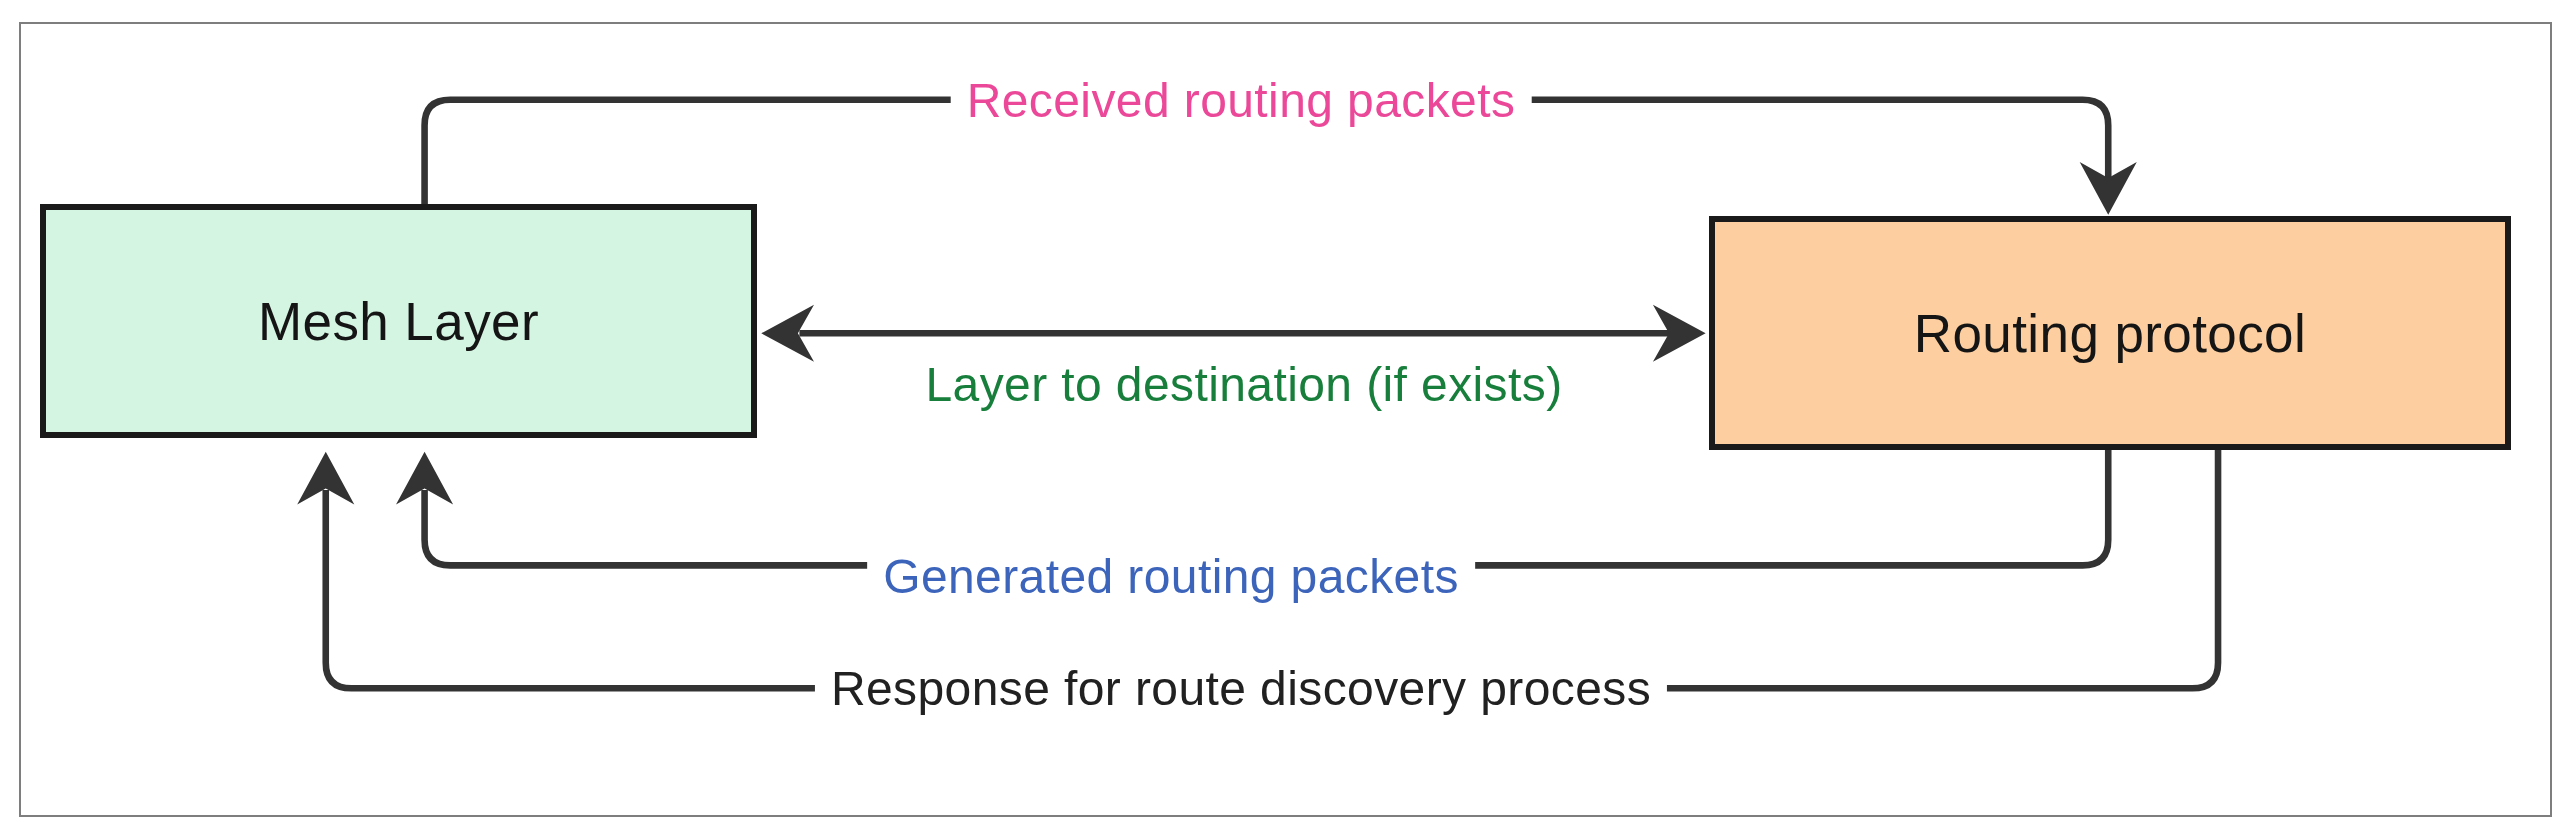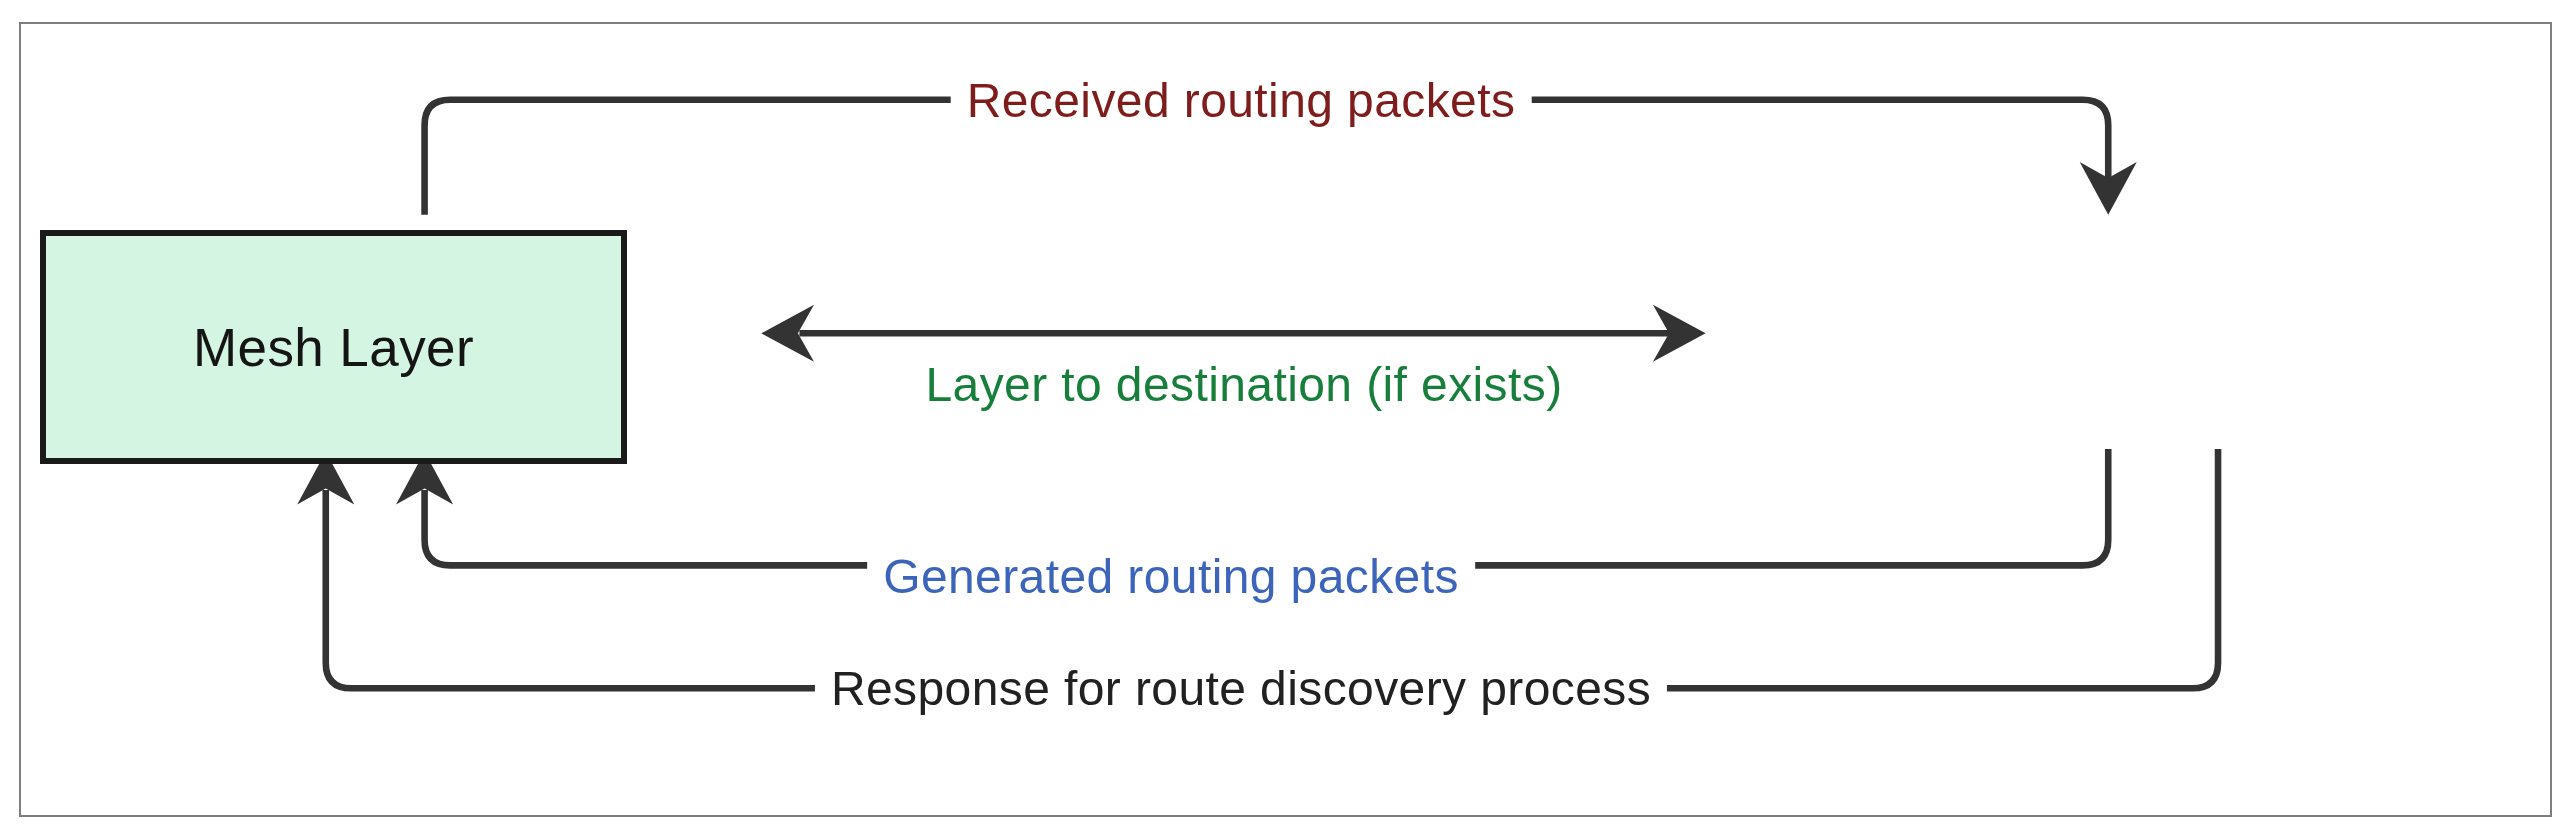--- a/index.html
+++ b/index.html
@@ -48,21 +48,21 @@
     position: absolute;
     box-sizing: border-box;
     border: 6.6px solid var(--node-border);
     display: flex;
     align-items: center;
     justify-content: center;
     color: var(--node-text);
     font-size: 53px;
     letter-spacing: 0.4px;
   }
-  .node-mesh { left: 40px; top: 230px; width: 587px; height: 234px; }
+  .node-mesh { left: 40px; top: 204px; width: 717px; height: 234px; }
   .node-routing { left: 1709px; top: 216px; width: 802px; height: 234px; }
   .edge-label {
     position: absolute;
     transform: translate(-50%, -50%);
     background: #ffffff;
     padding: 2.9px 16px;
     font-size: 48px;
     white-space: nowrap;
     letter-spacing: 0.4px;
   }
@@ -92,22 +92,25 @@
     <polygon class="head" points="580,617 541,689 580,667 619,689"></polygon>
 
     <path class="edge" d="M 3030 613 L 3030 905 Q 3030 940 2995 940 L 480 940 Q 445 940 445 905 L 445 669"></path>
     <polygon class="head" points="445,617 406,689 445,667 484,689"></polygon>
   </svg>
 
   <div class="node node-mesh" style="background-color: rgb(213, 245, 227);">
     <span>Mesh Layer</span>
   </div>
 
+  <div class="node node-routing" style="background-color: rgb(253, 207, 160);">
+    <span>Routing protocol</span>
+  </div>
 
-  <div class="edge-label lbl-received" style="color: #7f1d1d;">Received routing packets</div>
+  <div class="edge-label lbl-received" style="color: #ec4899;">Received routing packets</div>
 
 
   <div class="edge-label lbl-route" style="color: rgb(23, 127, 59);">Layer to destination (if exists)</div>
 
   <div class="edge-label lbl-generated" style="color: rgb(60, 100, 187);">Generated routing packets</div>
 
   <div class="edge-label lbl-response" style="color: rgb(33, 33, 33); text-align: right;">Response for route discovery process</div>
 
 </div>
 

